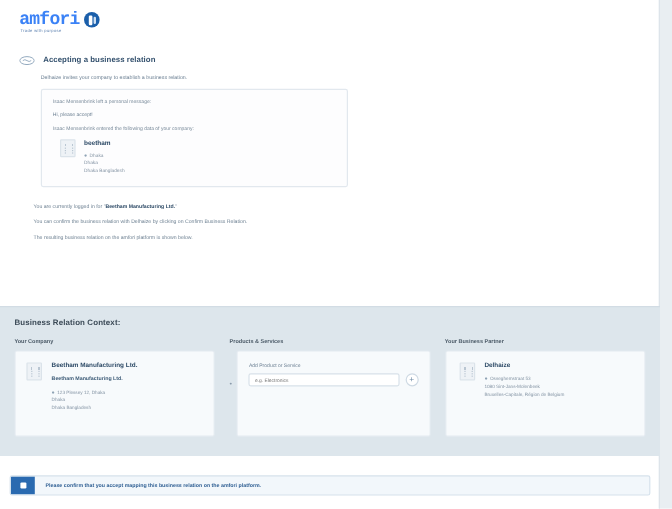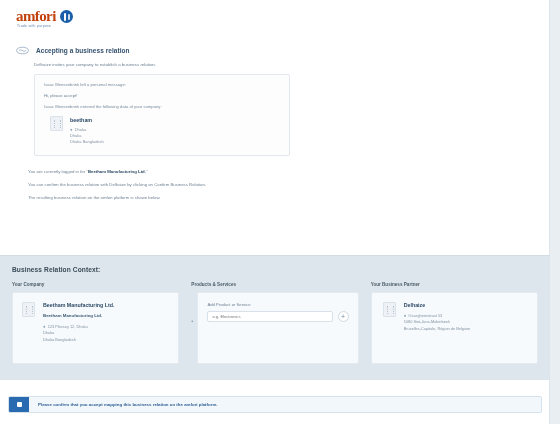--- a/index.html
+++ b/index.html
@@ -35,25 +35,25 @@
     padding: 9px 0 0 16px;
     height: 36px;
     box-sizing: border-box;
   }
   .logo-row {
     display: flex;
     align-items: center;
     gap: 4px;
   }
   .logo-word {
-    font-family: Liberation Serif, serif;
+    font-family: Liberation Mono, monospace;
     font-weight: bold;
     font-size: 15px;
     letter-spacing: -0.6px;
-    color: #c2410c;
+    color: #3b82f6;
     line-height: 1;
   }
   .logo-mark {
     width: 13px; height: 13px;
     border-radius: 50%;
     background: #1b5faa;
     position: relative;
     flex: none;
   }
   .logo-mark::after {

